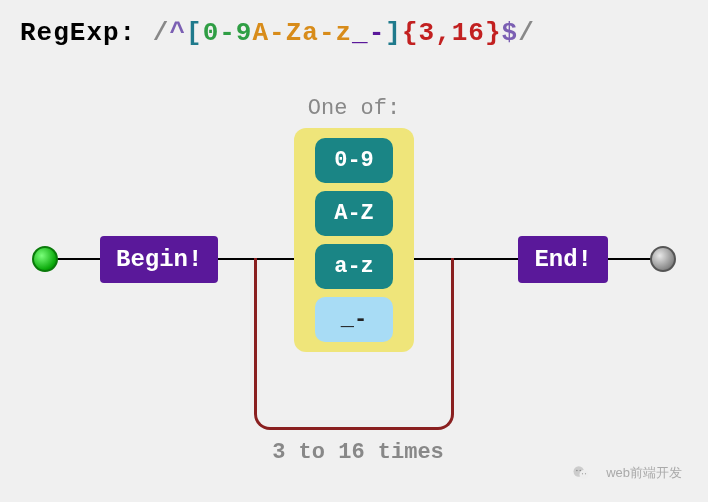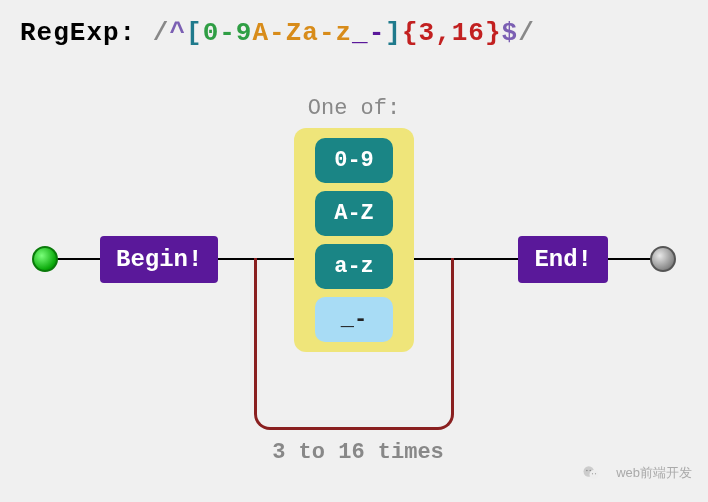--- a/index.html
+++ b/index.html
@@ -139,21 +139,21 @@
     width: 100%;
     text-align: center;
     font-size: 22px;
     color: #888;
     font-weight: bold;
     padding-left: 8px;
   }
 
   .watermark {
     position: absolute;
-    right: 16px;
+    right: 26px;
     bottom: 6px;
     font-family: Arial, sans-serif;
     font-size: 13px;
     color: #aaa;
     display: flex;
     align-items: flex-end;
     gap: 16px;
   }
   .wm-icon {
     width: 18px;

